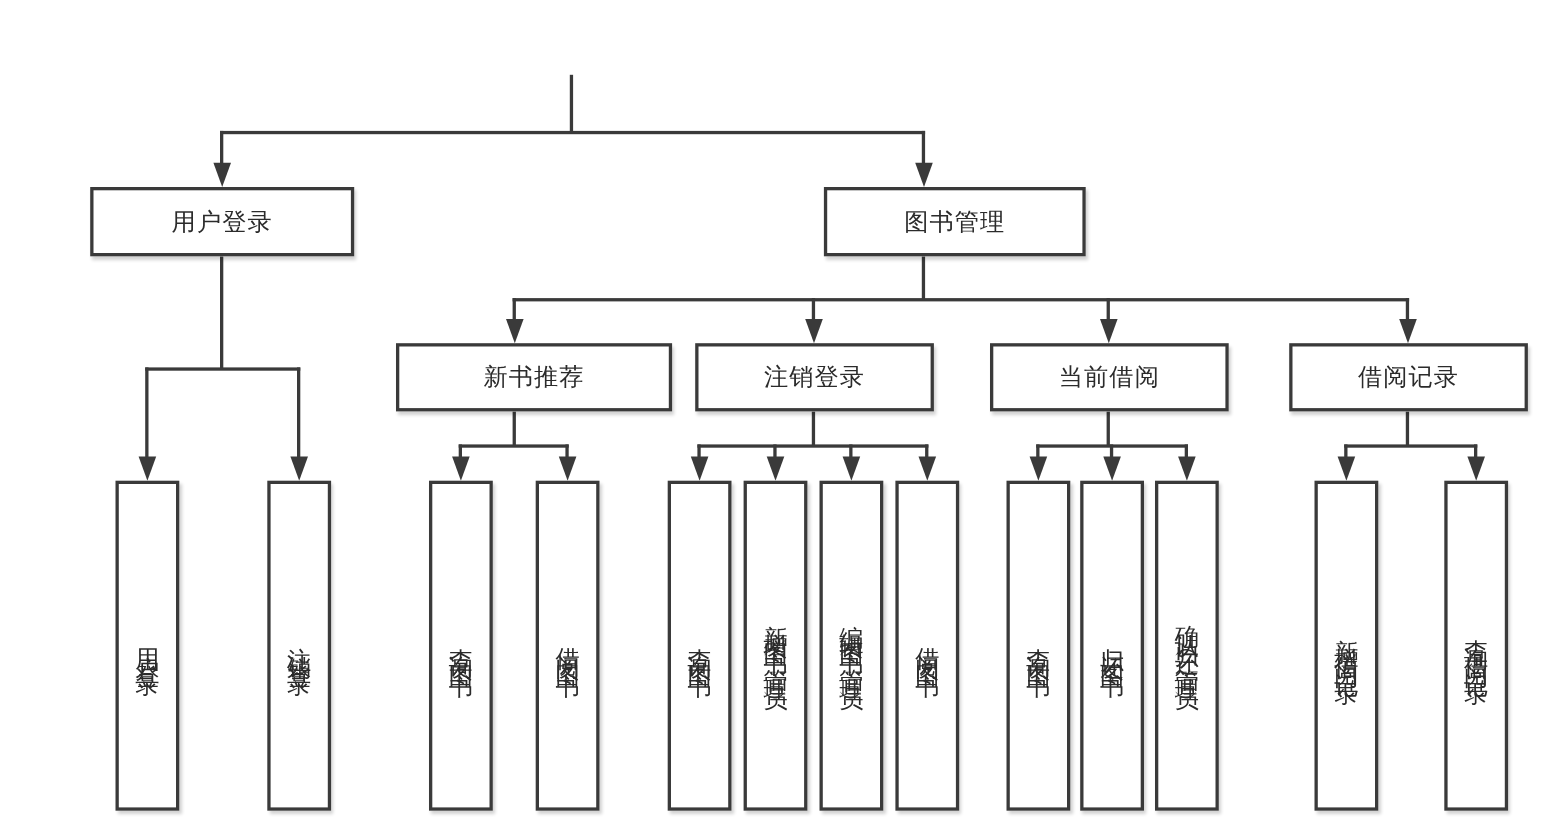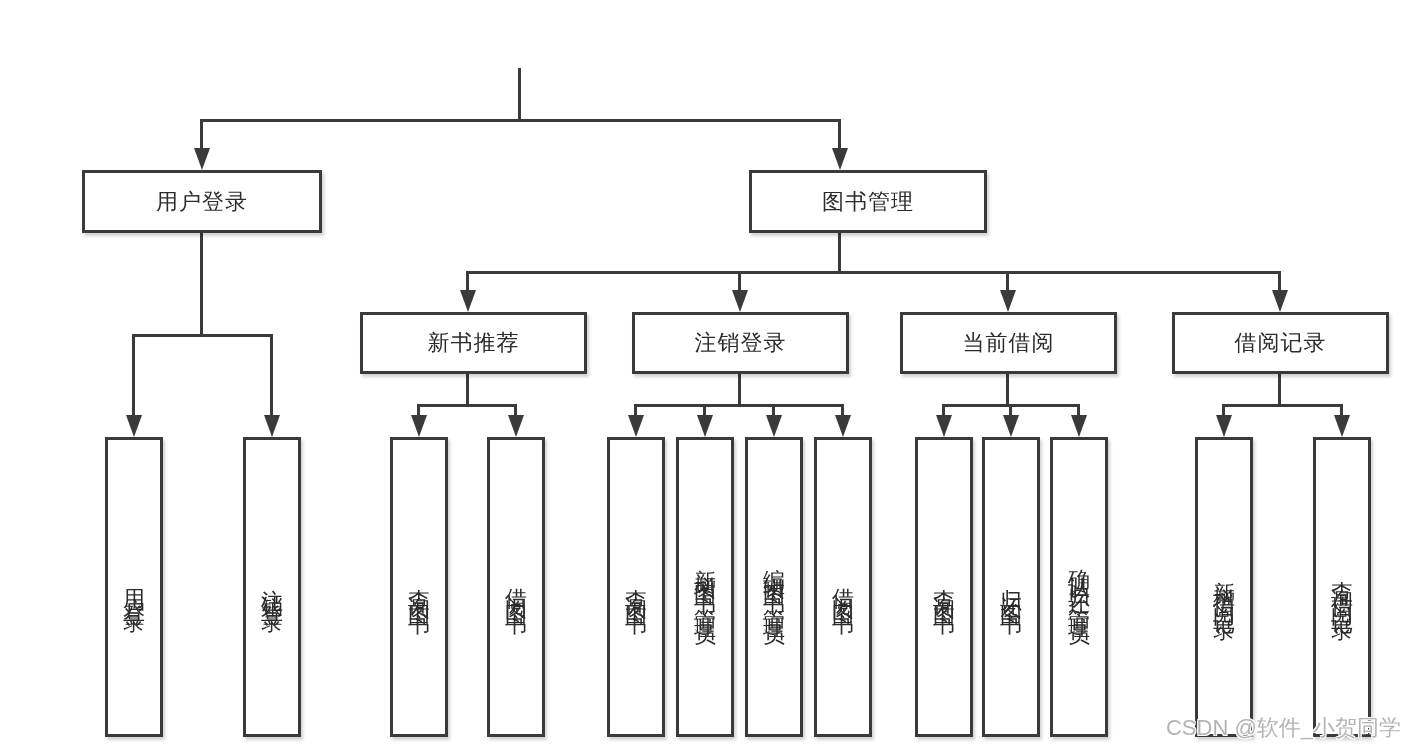--- a/index.html
+++ b/index.html
@@ -95,21 +95,21 @@
   <div class="arrow" style="left:1334px; top:415px;"></div>
 
 
   <div class="box" style="left:82px; top:170px; width:240px; height:63px;">
     <span>用户登录</span>
   </div>
   <div class="box" style="left:721px; top:170px; width:238px; height:63px;margin-left:28px;">
     <span>图书管理</span>
   </div>
 
-  <div class="box" style="left:360px; top:312px; width:227px; height:62px;">
+  <div class="box" style="left:360px; top:312px; width:251px; height:62px;">
     <span>新书推荐</span>
   </div>
   <div class="box" style="left:632px; top:312px; width:217px; height:62px;">
     <span>注销登录</span>
   </div>
   <div class="box" style="left:900px; top:312px; width:217px; height:62px;">
     <span>当前借阅</span>
   </div>
   <div class="box" style="left:1172px; top:312px; width:217px; height:62px;">
     <span>借阅记录</span>
@@ -152,14 +152,13 @@
     <span>确认归还（管理员）</span>
   </div>
 
   <div class="vbox" style="left:1195px;">
     <span>新增借阅记录</span>
   </div>
   <div class="vbox" style="left:1313px;">
     <span>查询借阅记录</span>
   </div>
 
-  <div class="watermark">CSDN @软件_小贺同学</div>
 </div>
 
 </body></html>

